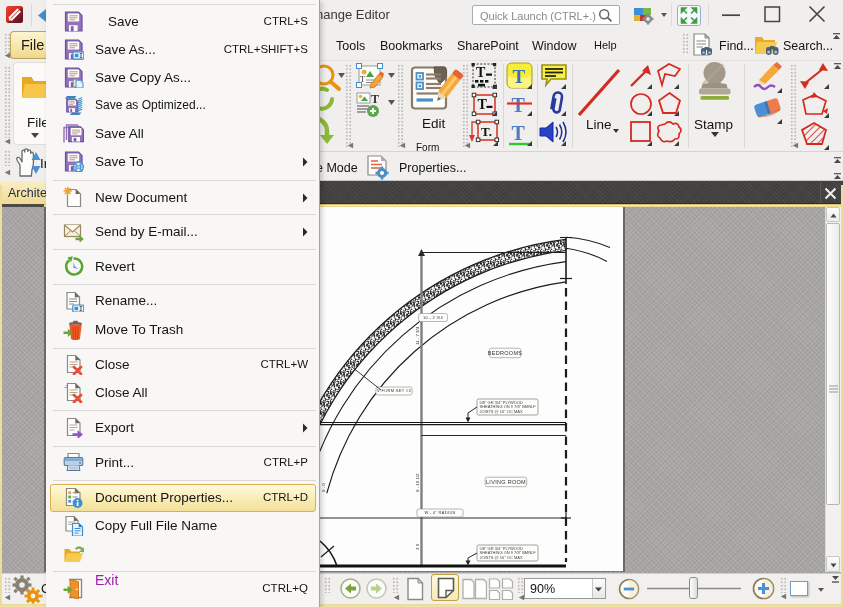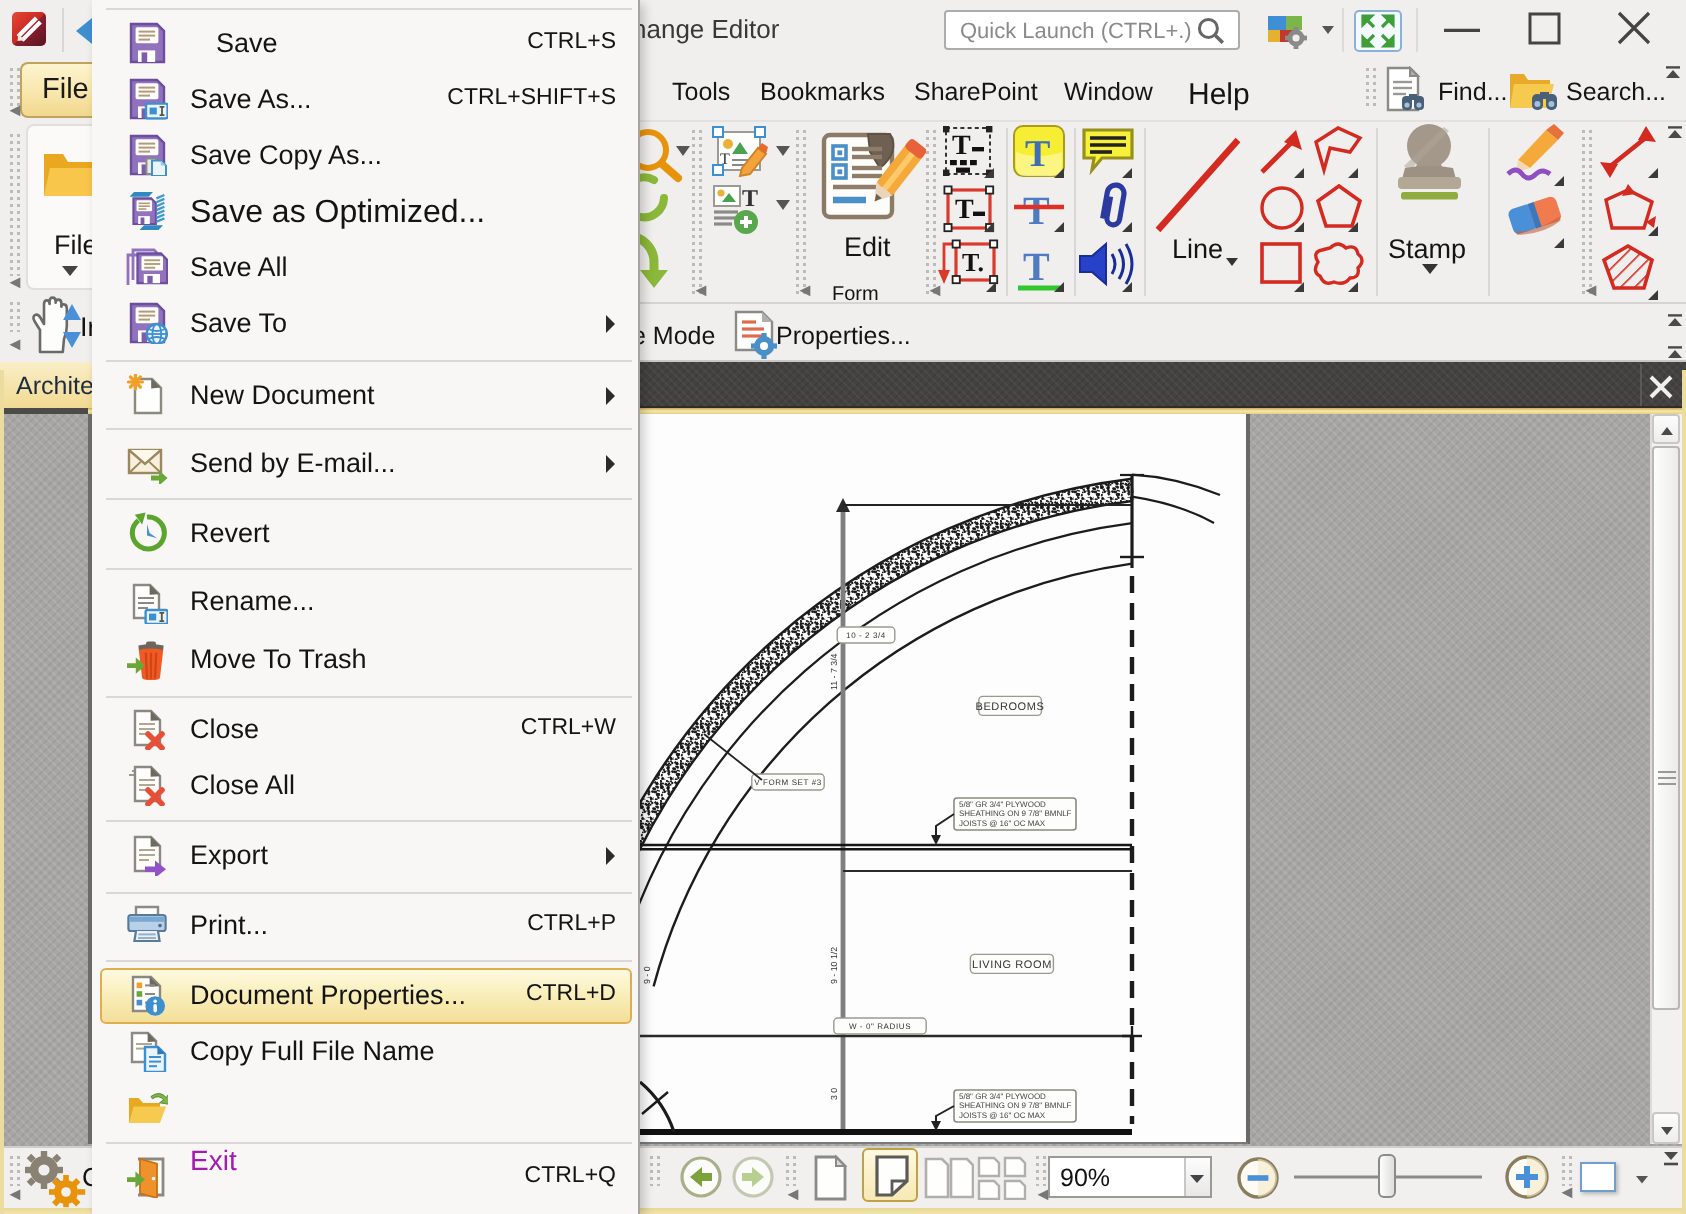--- a/index.html
+++ b/index.html
@@ -57,21 +57,21 @@
 <svg class="abs" style="left:764px;top:6px;" width="17" height="17" viewBox="0 0 17 17">
       <rect x="1" y="1" width="14.5" height="14.5" fill="none" stroke="#444" stroke-width="1.5"></rect>
     </svg>
 <svg class="abs" style="left:808px;top:5px;" width="18" height="18" viewBox="0 0 18 18">
       <path d="M1.5 1.5 L16.5 16.5 M16.5 1.5 L1.5 16.5" stroke="#444" stroke-width="1.6"></path>
     </svg>
 <div class="txt" style="left:336px;top:39px;font-size:12.5px;color:#141414;">Tools</div>
 <div class="txt" style="left:380px;top:39px;font-size:12.5px;color:#141414;">Bookmarks</div>
 <div class="txt" style="left:457px;top:39px;font-size:12.5px;color:#141414;">SharePoint</div>
 <div class="txt" style="left:532px;top:39px;font-size:12.5px;color:#141414;">Window</div>
-<div class="txt" style="left:594px;top:39px;font-size:15px;color:#141414;">Help</div>
+<div class="txt" style="left:594px;top:39px;font-size:11px;color:#141414;">Help</div>
 <div class="dots" style="left:682px;top:33px;height:22px;"></div>
 <svg class="abs" style="left:691px;top:33px;" width="24" height="25" viewBox="0 0 24 25">
       <path d="M3 1 L14 1 L18 5 L18 22 L3 22 Z" fill="#fff" stroke="#8a8a86" stroke-width="1.2"></path>
       <path d="M14 1 L14 5 L18 5 Z" fill="#b0b0ab" stroke="#8a8a86"></path>
 <g stroke="#9a9a95" stroke-width="1.2">
         <line x1="5.5" y1="8" x2="15" y2="8"></line>
         <line x1="5.5" y1="11" x2="15" y2="11"></line>
         <line x1="5.5" y1="14" x2="12" y2="14"></line>
       </g>
 <g fill="#4a5f78">
@@ -370,21 +370,21 @@
       </g>
 <g fill="#4a90c8">
         <circle cx="17" cy="18" r="5"></circle>
         <circle cx="17" cy="18" r="2" fill="#fff"></circle>
         <rect x="15.7" y="11.5" width="2.6" height="2.6"></rect>
         <rect x="15.7" y="21.9" width="2.6" height="2.6"></rect>
         <rect x="10.5" y="16.7" width="2.6" height="2.6"></rect>
         <rect x="20.9" y="16.7" width="2.6" height="2.6"></rect>
       </g>
     </svg>
-<div class="txt" style="left:388px;top:161px;font-size:12.5px;color:#141414;">Properties...</div>
+<div class="txt" style="left:399px;top:161px;font-size:12.5px;color:#141414;">Properties...</div>
 <svg class="abs" style="left:833px;top:157px;" width="9" height="7" viewBox="0 0 9 7">
       <path d="M1 6 L4.5 2 L8 6 Z" fill="#4a4a4a"></path>
       <line x1="1" y1="0.7" x2="8" y2="0.7" stroke="#4a4a4a" stroke-width="1.2"></line>
     </svg>
 <svg class="abs" style="left:833px;top:173px;" width="9" height="7" viewBox="0 0 9 7">
       <path d="M1 6 L4.5 2 L8 6 Z" fill="#4a4a4a"></path>
       <line x1="1" y1="0.7" x2="8" y2="0.7" stroke="#4a4a4a" stroke-width="1.2"></line>
     </svg>
 <div class="abs" style="left:0;top:181px;width:843px;height:23px;background:#434241;
 background-image:repeating-linear-gradient(45deg, rgba(255,255,255,0.04) 0 1px, transparent 1px 3px),repeating-linear-gradient(-45deg, rgba(0,0,0,0.08) 0 1px, transparent 1px 3px);border-bottom:1px solid #2e2d2c;"></div>
@@ -766,21 +766,21 @@
 <g stroke="#3e9ad0" stroke-width="1.15">
         <path d="M15.2 4.2 l4 -1.7"></path>
         <path d="M15.2 6.15 l4 -1.7"></path>
         <path d="M15.2 8.1 l4 -1.7"></path>
         <path d="M15.2 10.05 l4 -1.7"></path>
         <path d="M15.2 12.0 l4 -1.7"></path>
         <path d="M15.2 13.95 l4 -1.7"></path>
         <path d="M15.2 15.899999999999999 l4 -1.7"></path>
       </g>
     </svg>
-<div class="txt" style="left:95px;top:97.5px;font-size:16px;color:#141414;">Save as Optimized...</div>
+<div class="txt" style="left:95px;top:97.5px;font-size:12px;color:#141414;">Save as Optimized...</div>
 <svg class="abs" style="left:63px;top:123.0px;" width="21" height="21" viewBox="0 0 21 21">
       <g fill="none" stroke="#9271bd" stroke-width="1.4">
         <path d="M1 19.5 V4.5 h10.5 l1.5 1.5 M3.5 17 V2 h10.5 l1.5 1.5"></path>
       </g>
 <g transform="translate(4.6,2.6) scale(0.78)">
         <path d="M1.5 1.5 h15 l4 4 V20.5 H1.5 Z" fill="#9271bd" stroke="#6b4f9e" stroke-width="1.5"></path>
 <rect x="4" y="3.2" width="13.8" height="9.2" rx="0.8" fill="#fdfdfd"></rect>
 <g stroke="#b59a72" stroke-width="1.2">
           <line x1="5.8" y1="5.8" x2="16" y2="5.8"></line>
           <line x1="5.8" y1="8.2" x2="16" y2="8.2"></line>

